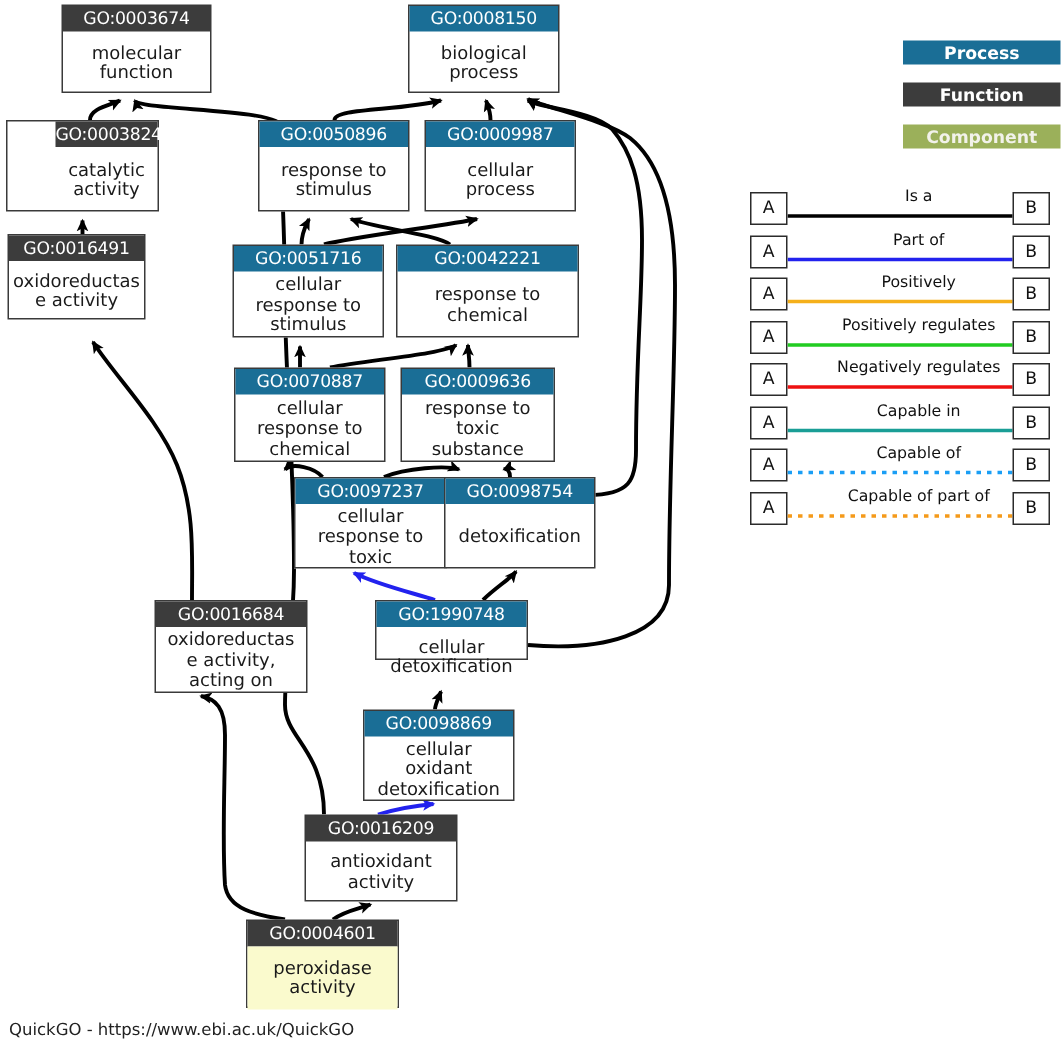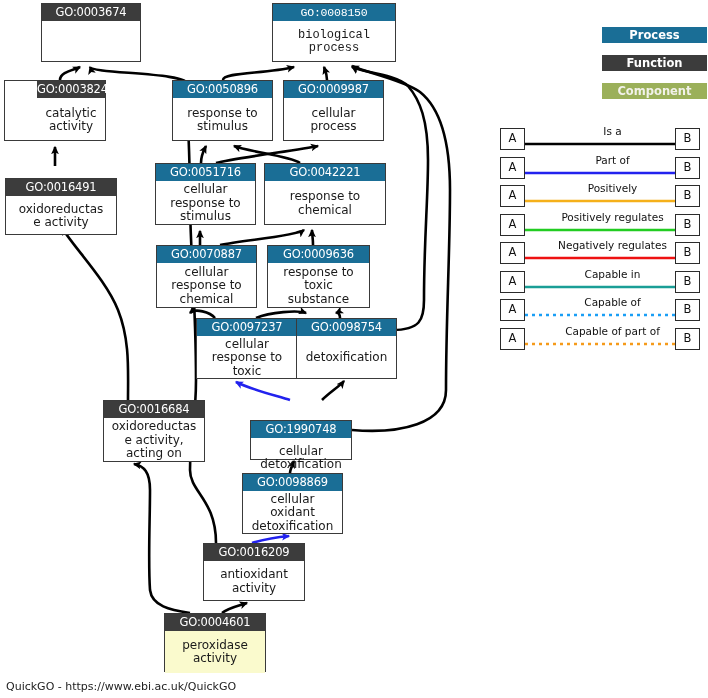--- a/index.html
+++ b/index.html
@@ -228,22 +228,25 @@
           </defs>
           <path d="M0,16 L162,16" stroke="#f59a1a" stroke-width="2.4" fill="none" stroke-dasharray="3,4" marker-end="url(#lm7)"></path>
         </svg>
         <div class="ab b">B</div>
       </div>
     </div>
 
   <div class="footer">QuickGO - https://www.ebi.ac.uk/QuickGO</div>
 <div class="node function" style="left: 41px; top: 3px; width: 100px; height: 59px;">
       <div class="hdr">GO:0003674</div>
-    </div>
-    <div class="node process" style="left: 272px; top: 3px; width: 124px; height: 59px; font-family: Liberation Mono, monospace;">
+      <div class="bdy" style="height: 42px;">
+        <span>molecular<br>function</span>
+      </div>
+    </div>
+    <div class="node process" style="left: 272px; top: 3px; width: 101px; height: 59px;">
       <div class="hdr">GO:0008150</div>
       <div class="bdy" style="height: 42px;">
         <span>biological<br>process</span>
       </div>
     </div>
     <div class="node function" style="left: 4px; top: 80px; width: 102px; height: 61px; padding-left: 32px;">
       <div class="hdr">GO:0003824</div>
       <div class="bdy" style="height: 44px;">
         <span>catalytic<br>activity</span>
       </div>
@@ -253,21 +256,21 @@
       <div class="bdy" style="height: 44px;">
         <span>response to<br>stimulus</span>
       </div>
     </div>
     <div class="node process" style="left: 283px; top: 80px; width: 101px; height: 61px;">
       <div class="hdr">GO:0009987</div>
       <div class="bdy" style="height: 44px;">
         <span>cellular<br>process</span>
       </div>
     </div>
-    <div class="node function" style="left: 5px; top: 178px; width: 112px; height: 57px;">
+    <div class="node function" style="left: 5px; top: 156px; width: 92px; height: 57px;">
       <div class="hdr">GO:0016491</div>
       <div class="bdy" style="height: 40px;">
         <span>oxidoreductas<br>e activity</span>
       </div>
     </div>
     <div class="node process" style="left: 155px; top: 163px; width: 101px; height: 62px;">
       <div class="hdr">GO:0051716</div>
       <div class="bdy" style="height: 45px;">
         <span>cellular<br>response to<br>stimulus</span>
       </div>
@@ -301,21 +304,21 @@
       <div class="bdy" style="height: 44px;">
         <span>detoxification</span>
       </div>
     </div>
     <div class="node function" style="left: 103px; top: 400px; width: 102px; height: 62px;">
       <div class="hdr">GO:0016684</div>
       <div class="bdy" style="height: 45px;">
         <span>oxidoreductas<br>e activity,<br>acting on</span>
       </div>
     </div>
-    <div class="node process" style="left: 250px; top: 420px; width: 102px; height: 40px;">
+    <div class="node process" style="left: 250px; top: 400px; width: 102px; height: 40px;">
       <div class="hdr">GO:1990748</div>
       <div class="bdy" style="height: 40px;">
         <span>cellular<br>detoxification</span>
       </div>
     </div>
     <div class="node process" style="left: 242px; top: 473px; width: 101px; height: 61px;">
       <div class="hdr">GO:0098869</div>
       <div class="bdy" style="height: 44px;">
         <span>cellular<br>oxidant<br>detoxification</span>
       </div>

